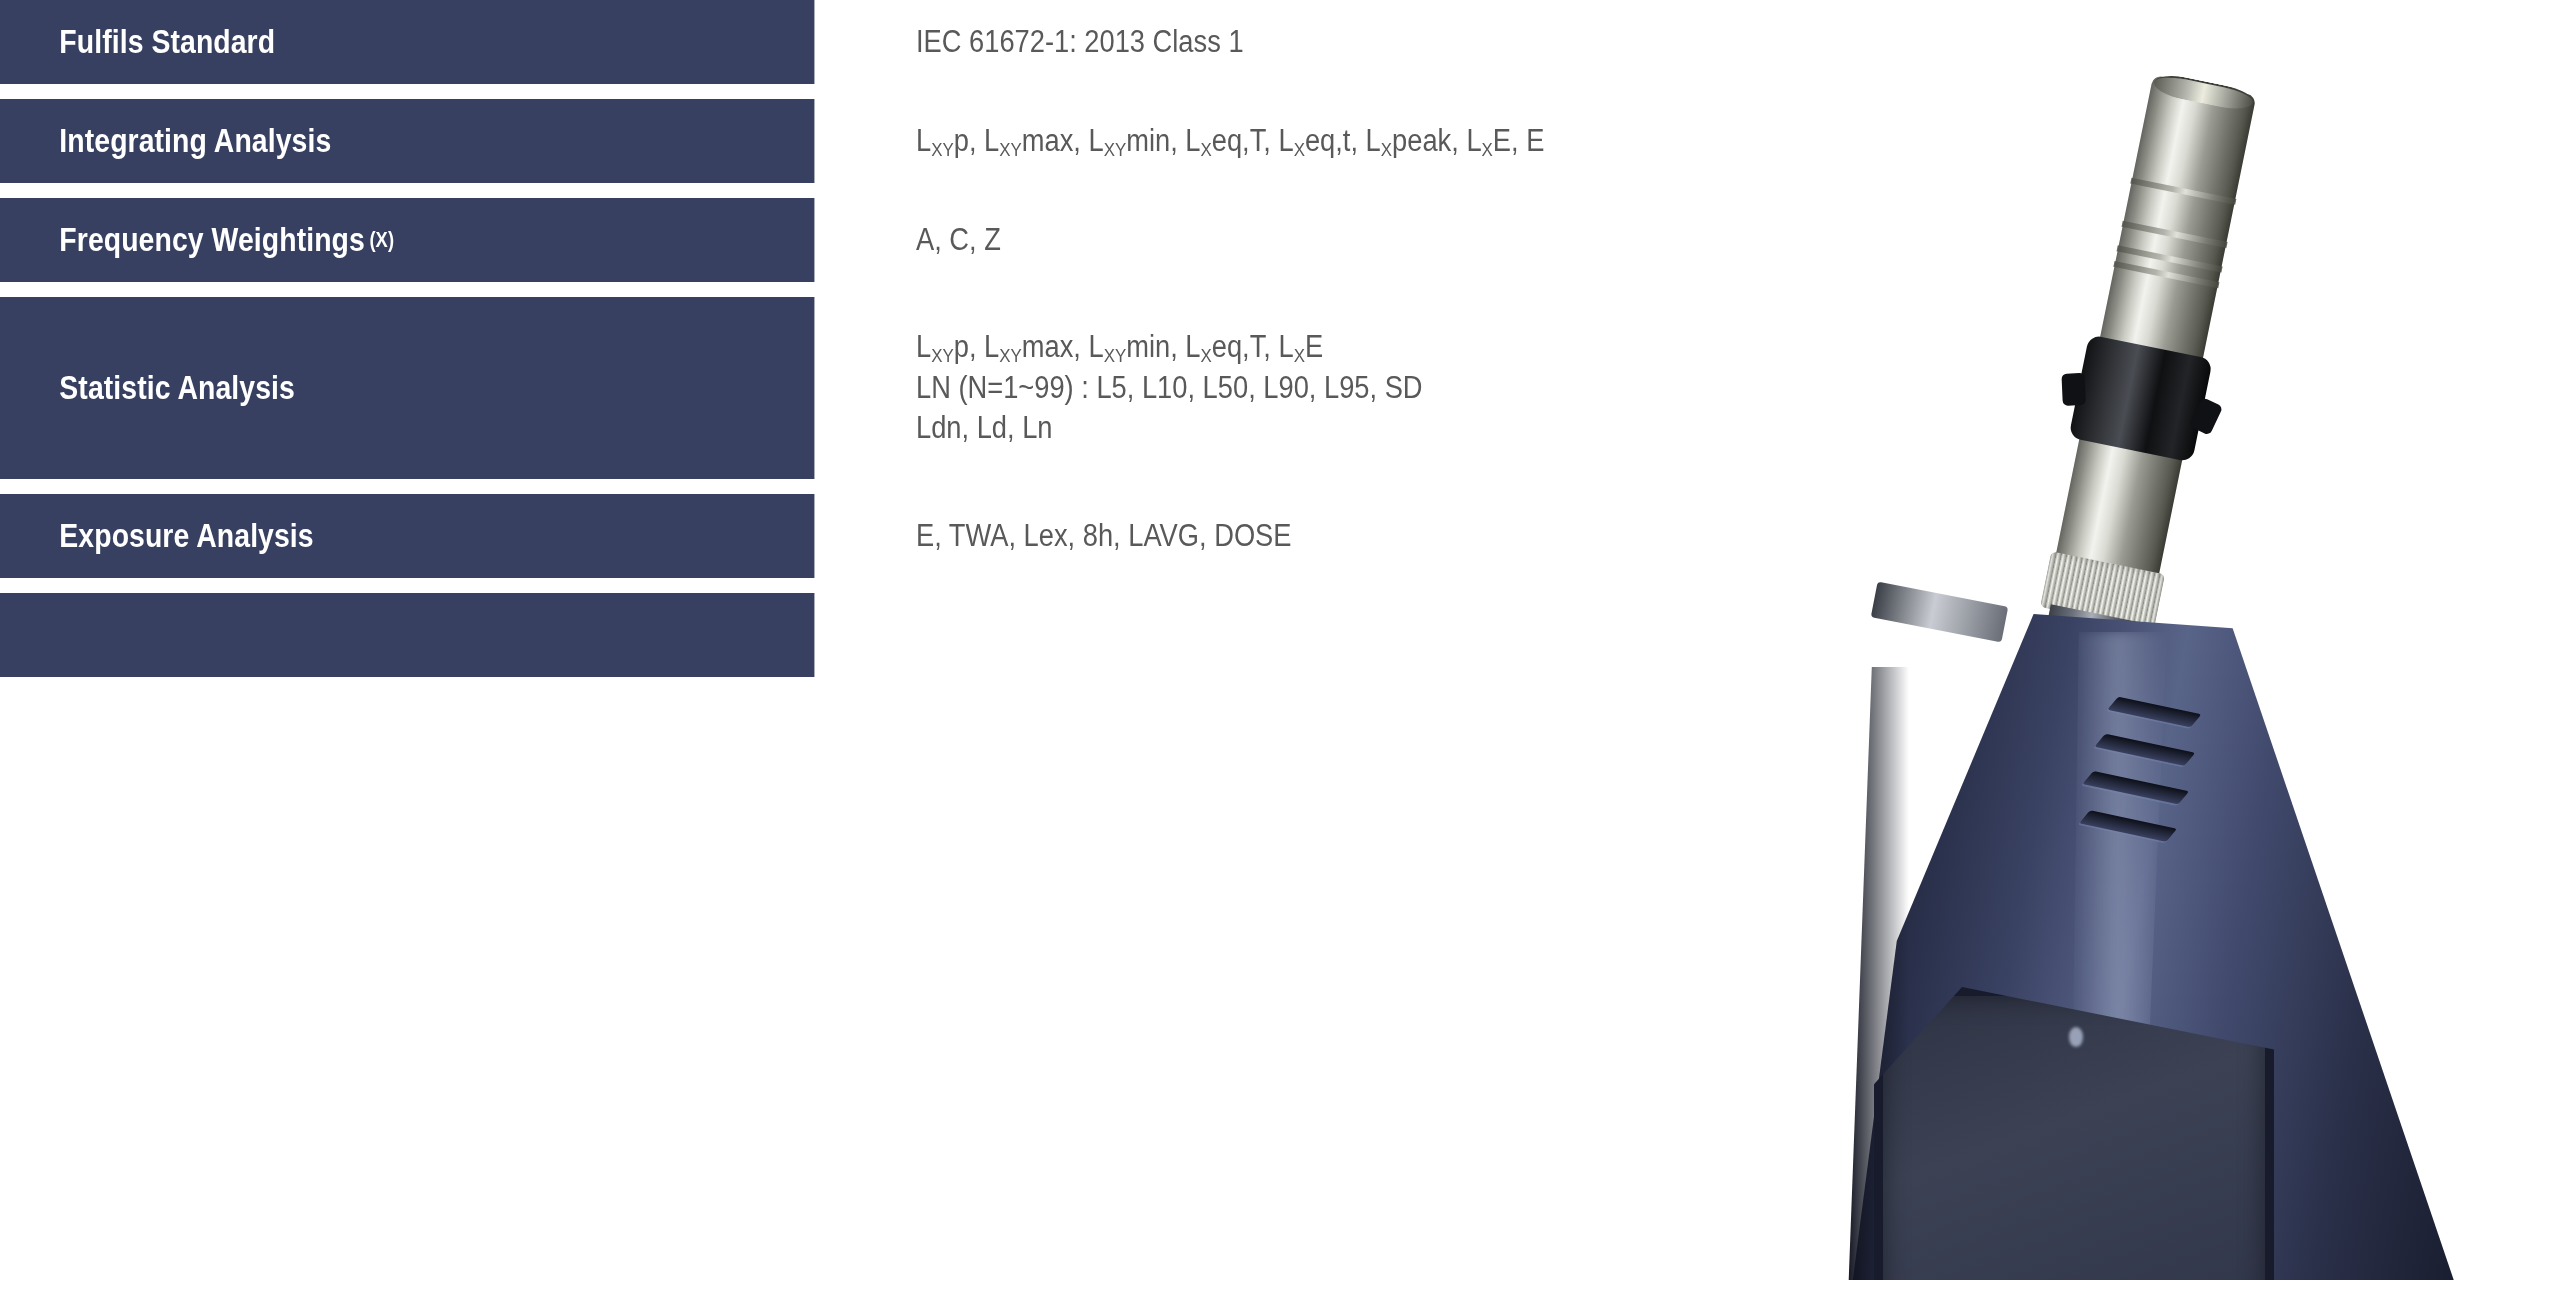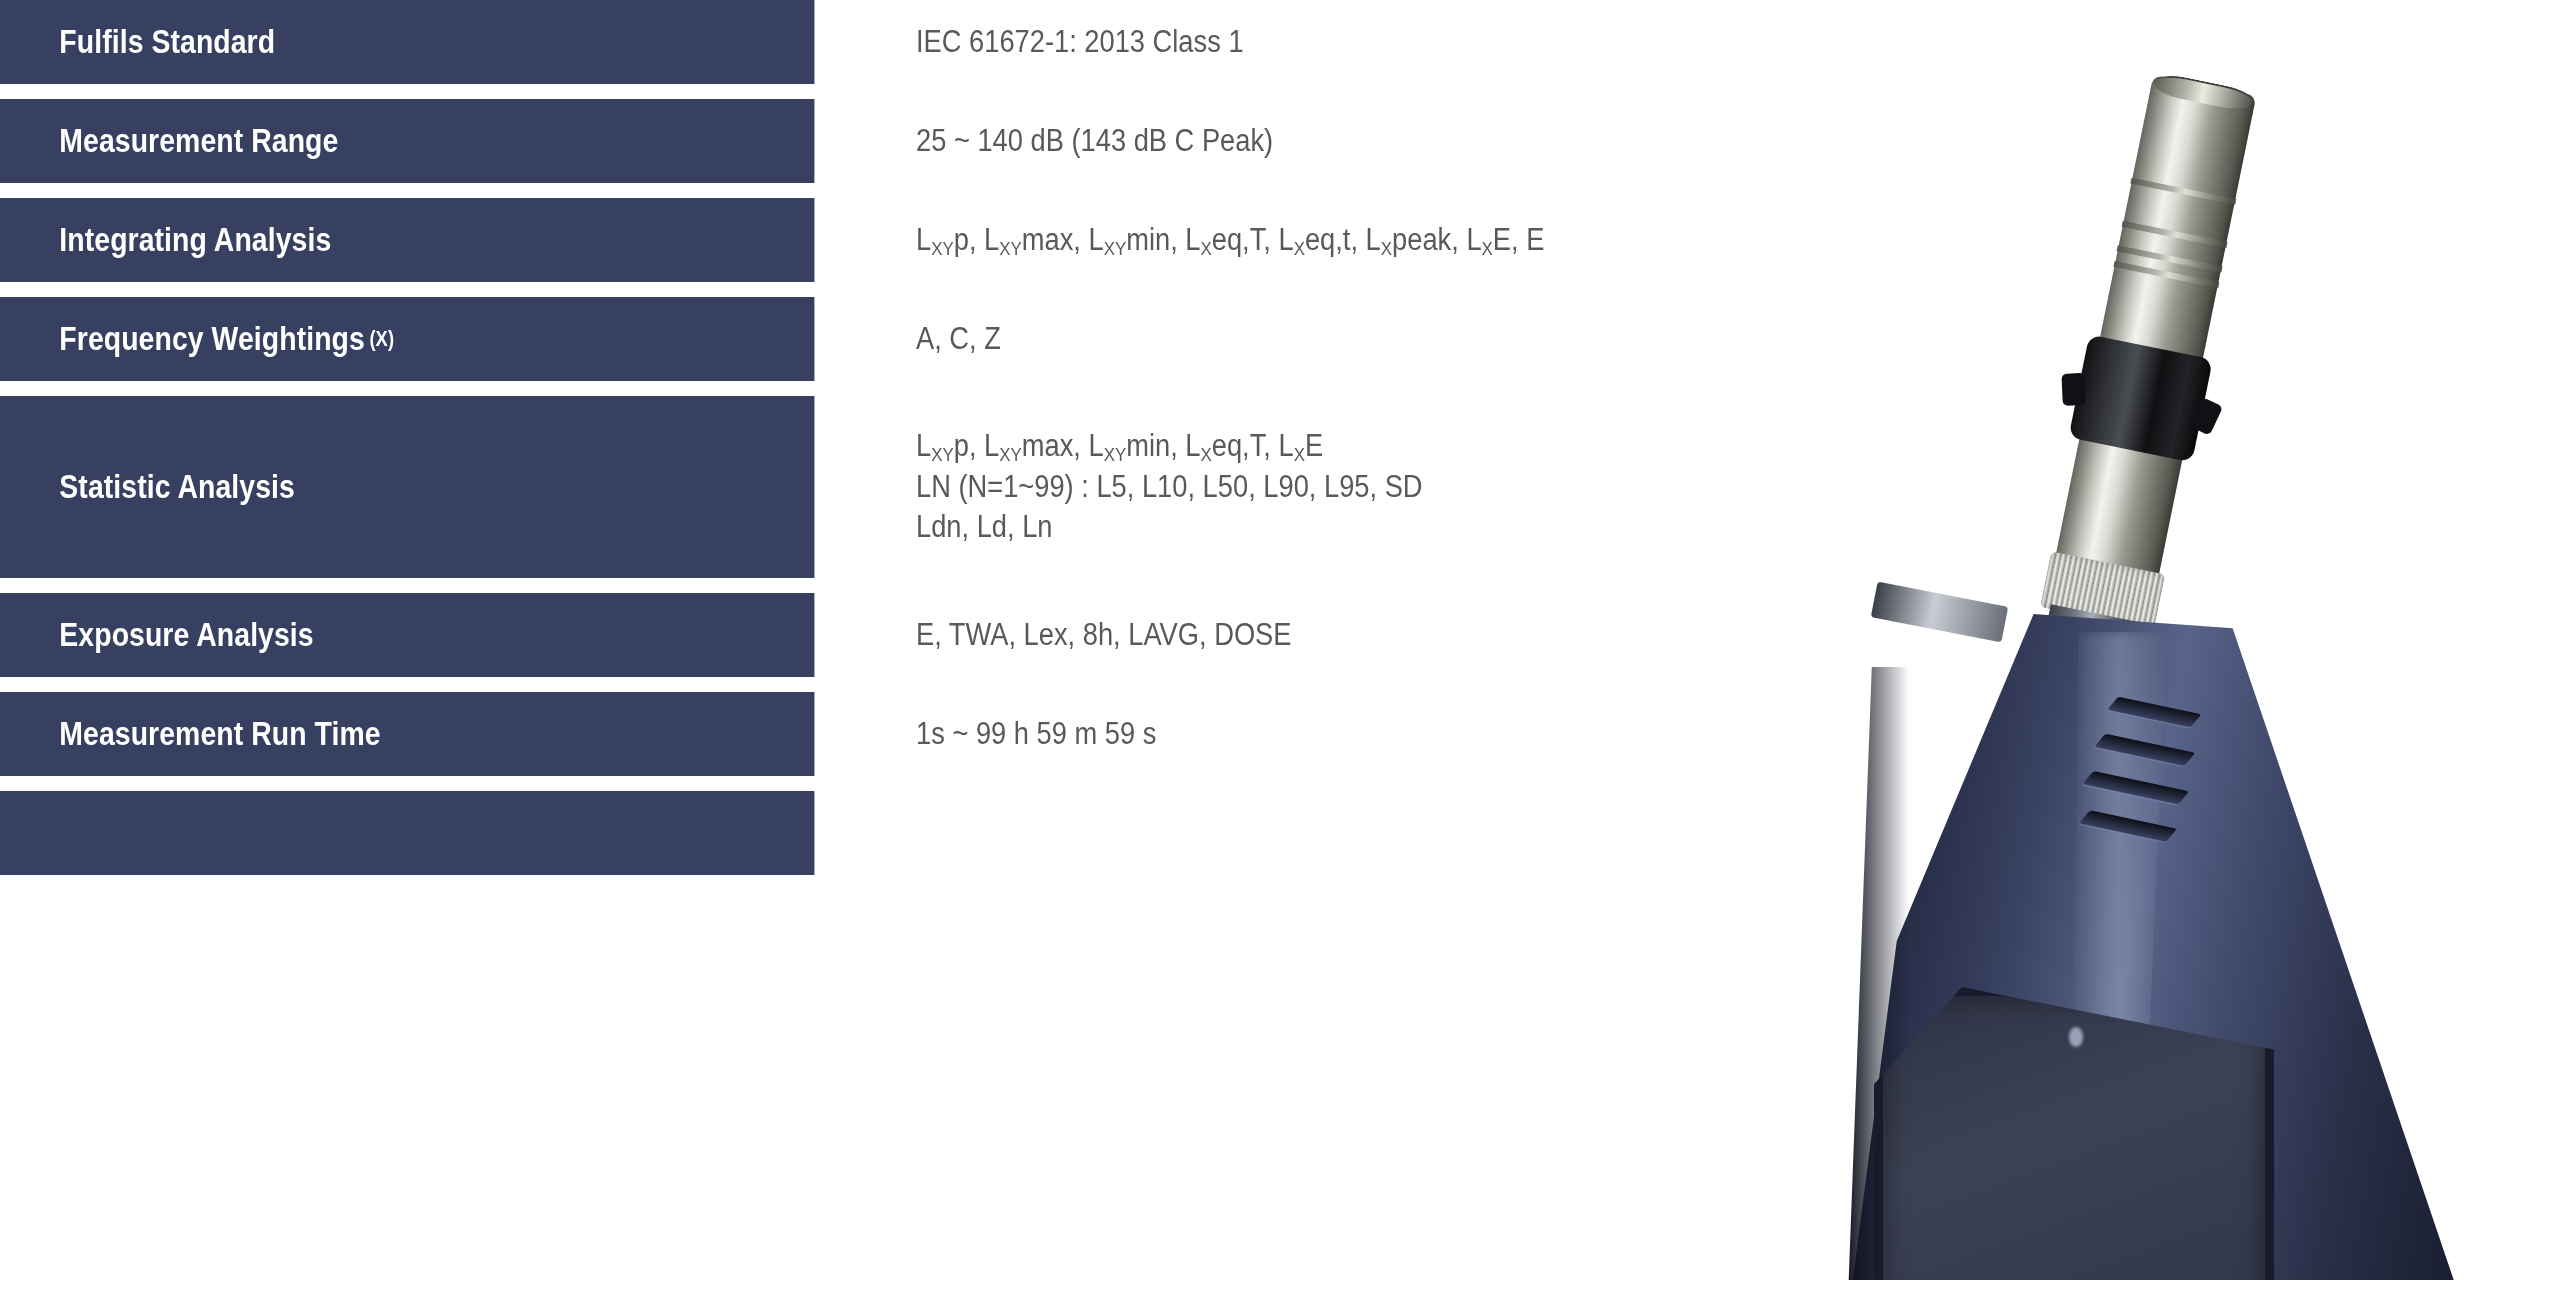--- a/index.html
+++ b/index.html
@@ -320,28 +320,20 @@
   <div class="spec-row h-norm">
         <div class="row-label">
           <span class="row-label-text">Fulfils Standard</span>
         </div>
         <div class="row-value">
           <span class="vline">IEC 61672-1: 2013 Class 1</span>
         </div>
       </div>
       <div class="spec-row h-norm">
         <div class="row-label">
-          <span class="row-label-text">Measurement Range</span>
-        </div>
-        <div class="row-value">
-          <span class="vline">25 ~ 140 dB (143 dB C Peak)</span>
-        </div>
-      </div>
-      <div class="spec-row h-norm">
-        <div class="row-label">
           <span class="row-label-text">Integrating Analysis</span>
         </div>
         <div class="row-value">
           <span class="vline">L<sub>XY</sub>p, L<sub>XY</sub>max, L<sub>XY</sub>min, L<sub>X</sub>eq,T, L<sub>X</sub>eq,t, L<sub>X</sub>peak, L<sub>X</sub>E, E</span>
         </div>
       </div>
       <div class="spec-row h-norm">
         <div class="row-label">
           <span class="row-label-text">Frequency Weightings</span>
           <span class="sub">(X)</span>
@@ -362,27 +354,19 @@
       </div>
       <div class="spec-row h-norm">
         <div class="row-label">
           <span class="row-label-text">Exposure Analysis</span>
         </div>
         <div class="row-value">
           <span class="vline">E, TWA, Lex, 8h, LAVG, DOSE</span>
         </div>
       </div>
       <div class="spec-row h-norm">
-        <div class="row-label">
-          <span class="row-label-text">Measurement Run Time</span>
-        </div>
-        <div class="row-value">
-          <span class="vline">1s ~ 99 h 59 m 59 s</span>
-        </div>
-      </div>
-      <div class="spec-row h-norm">
         <div class="row-label"></div>
         <div class="row-value"></div>
       </div>
     </div>
 
 </div>
 
 
 </body></html>

